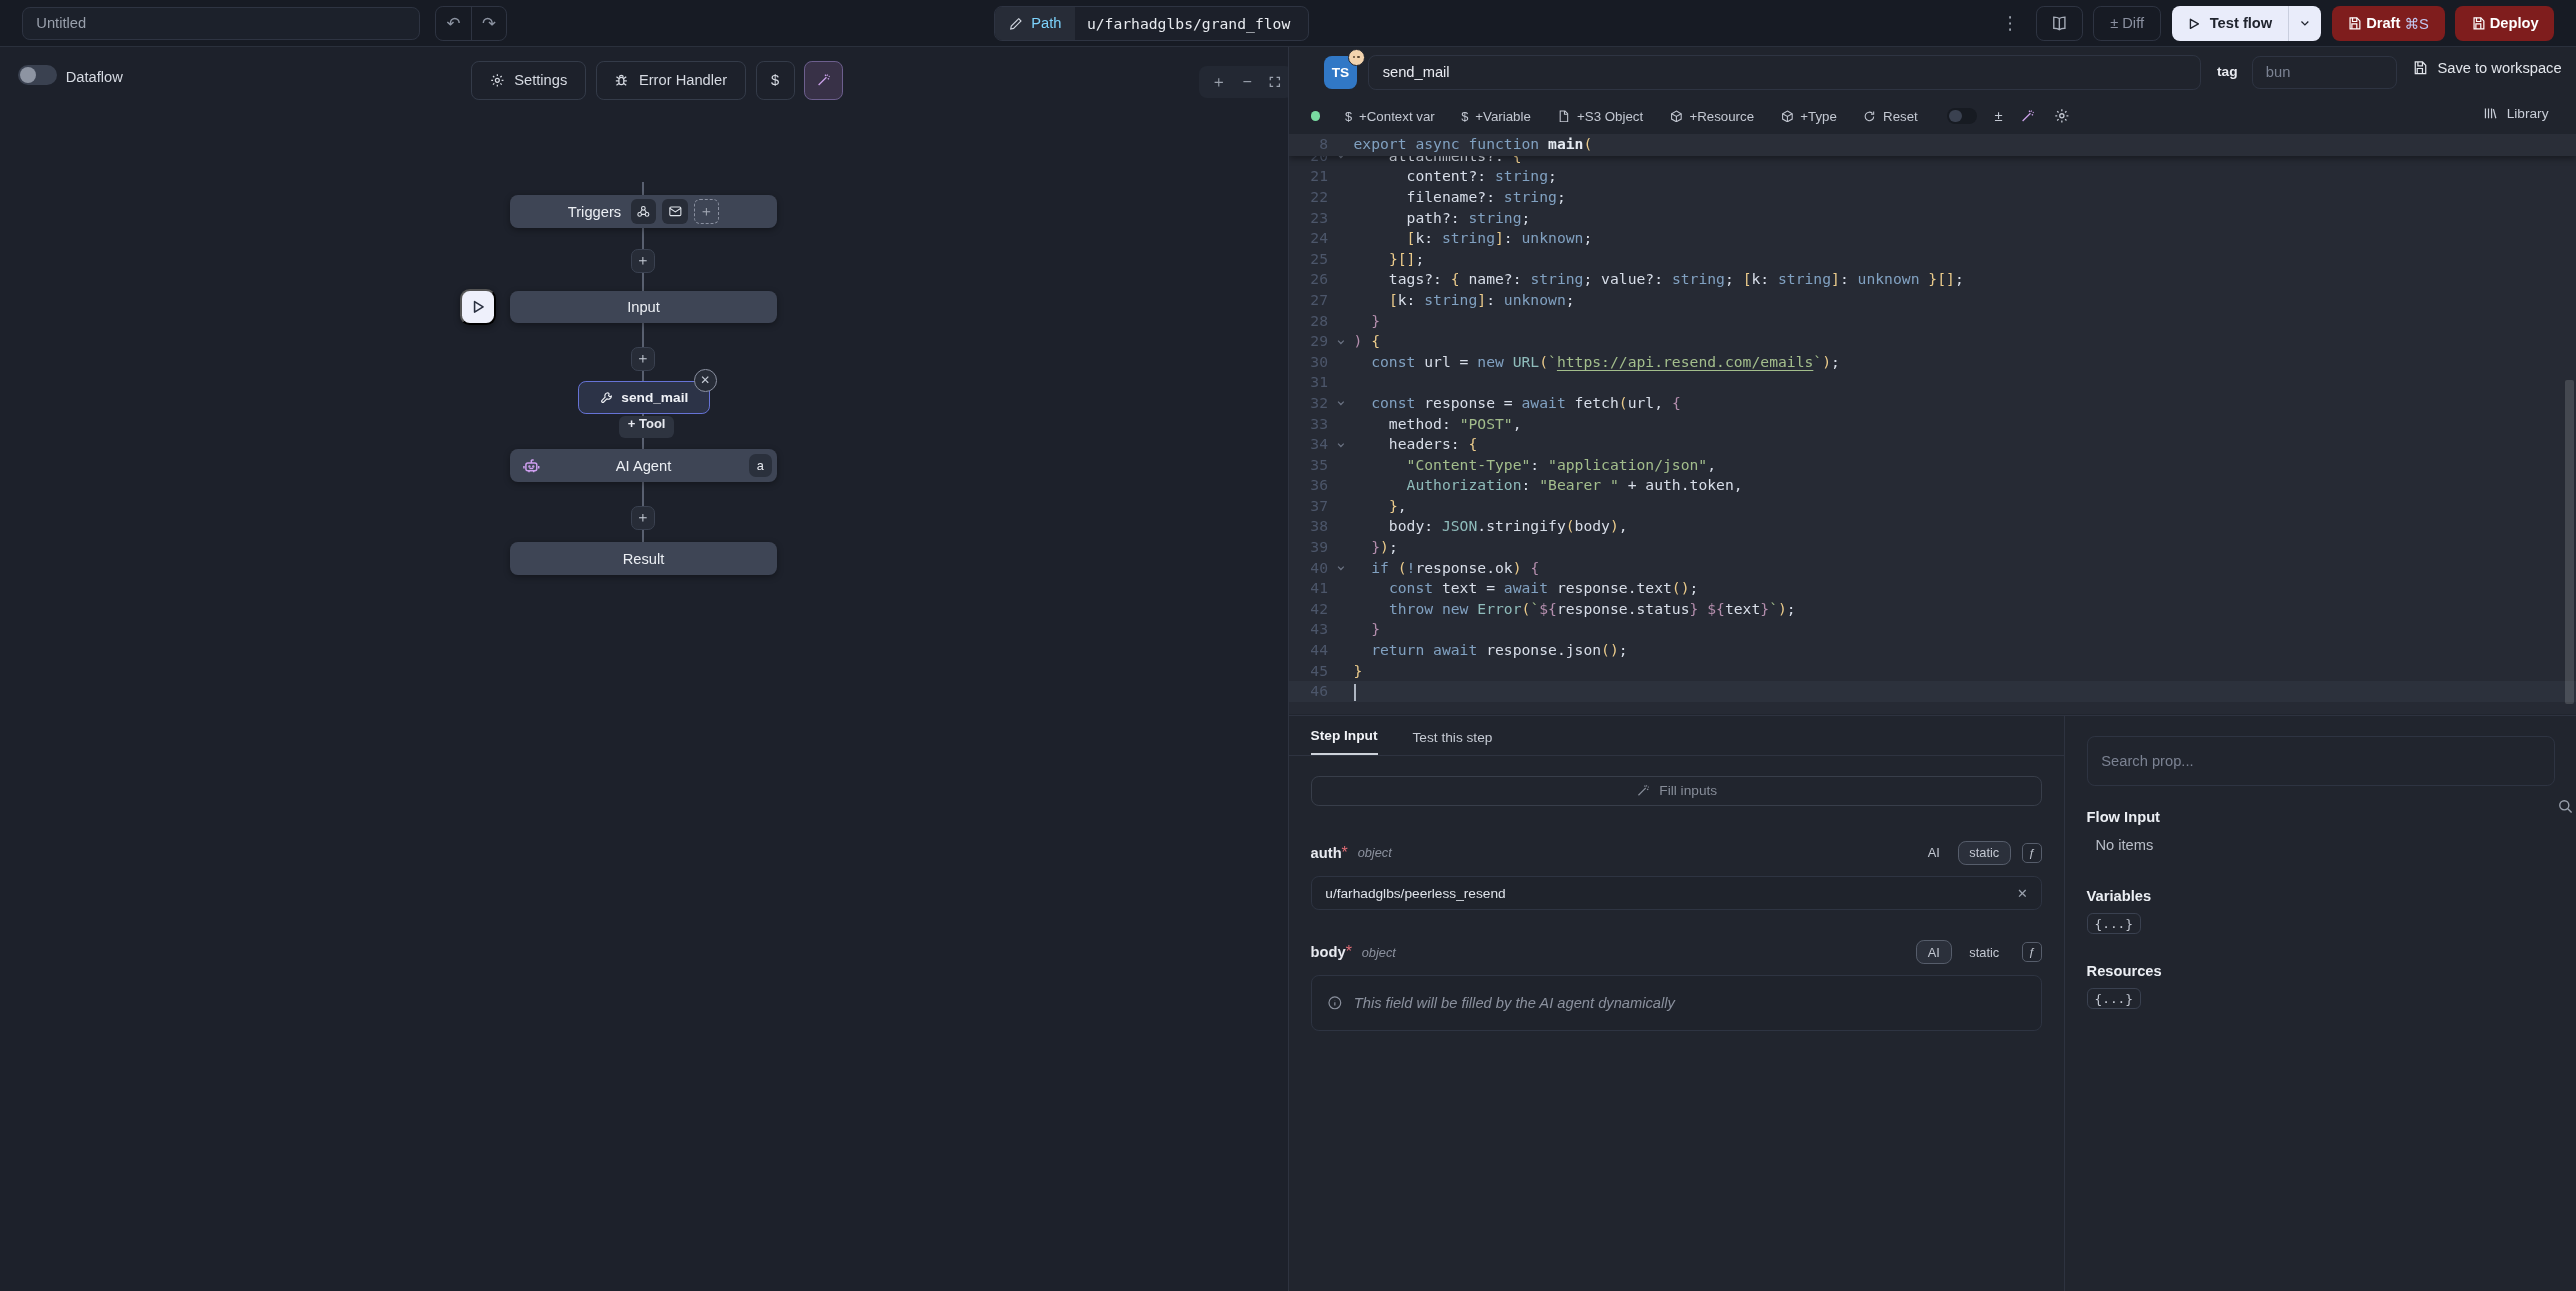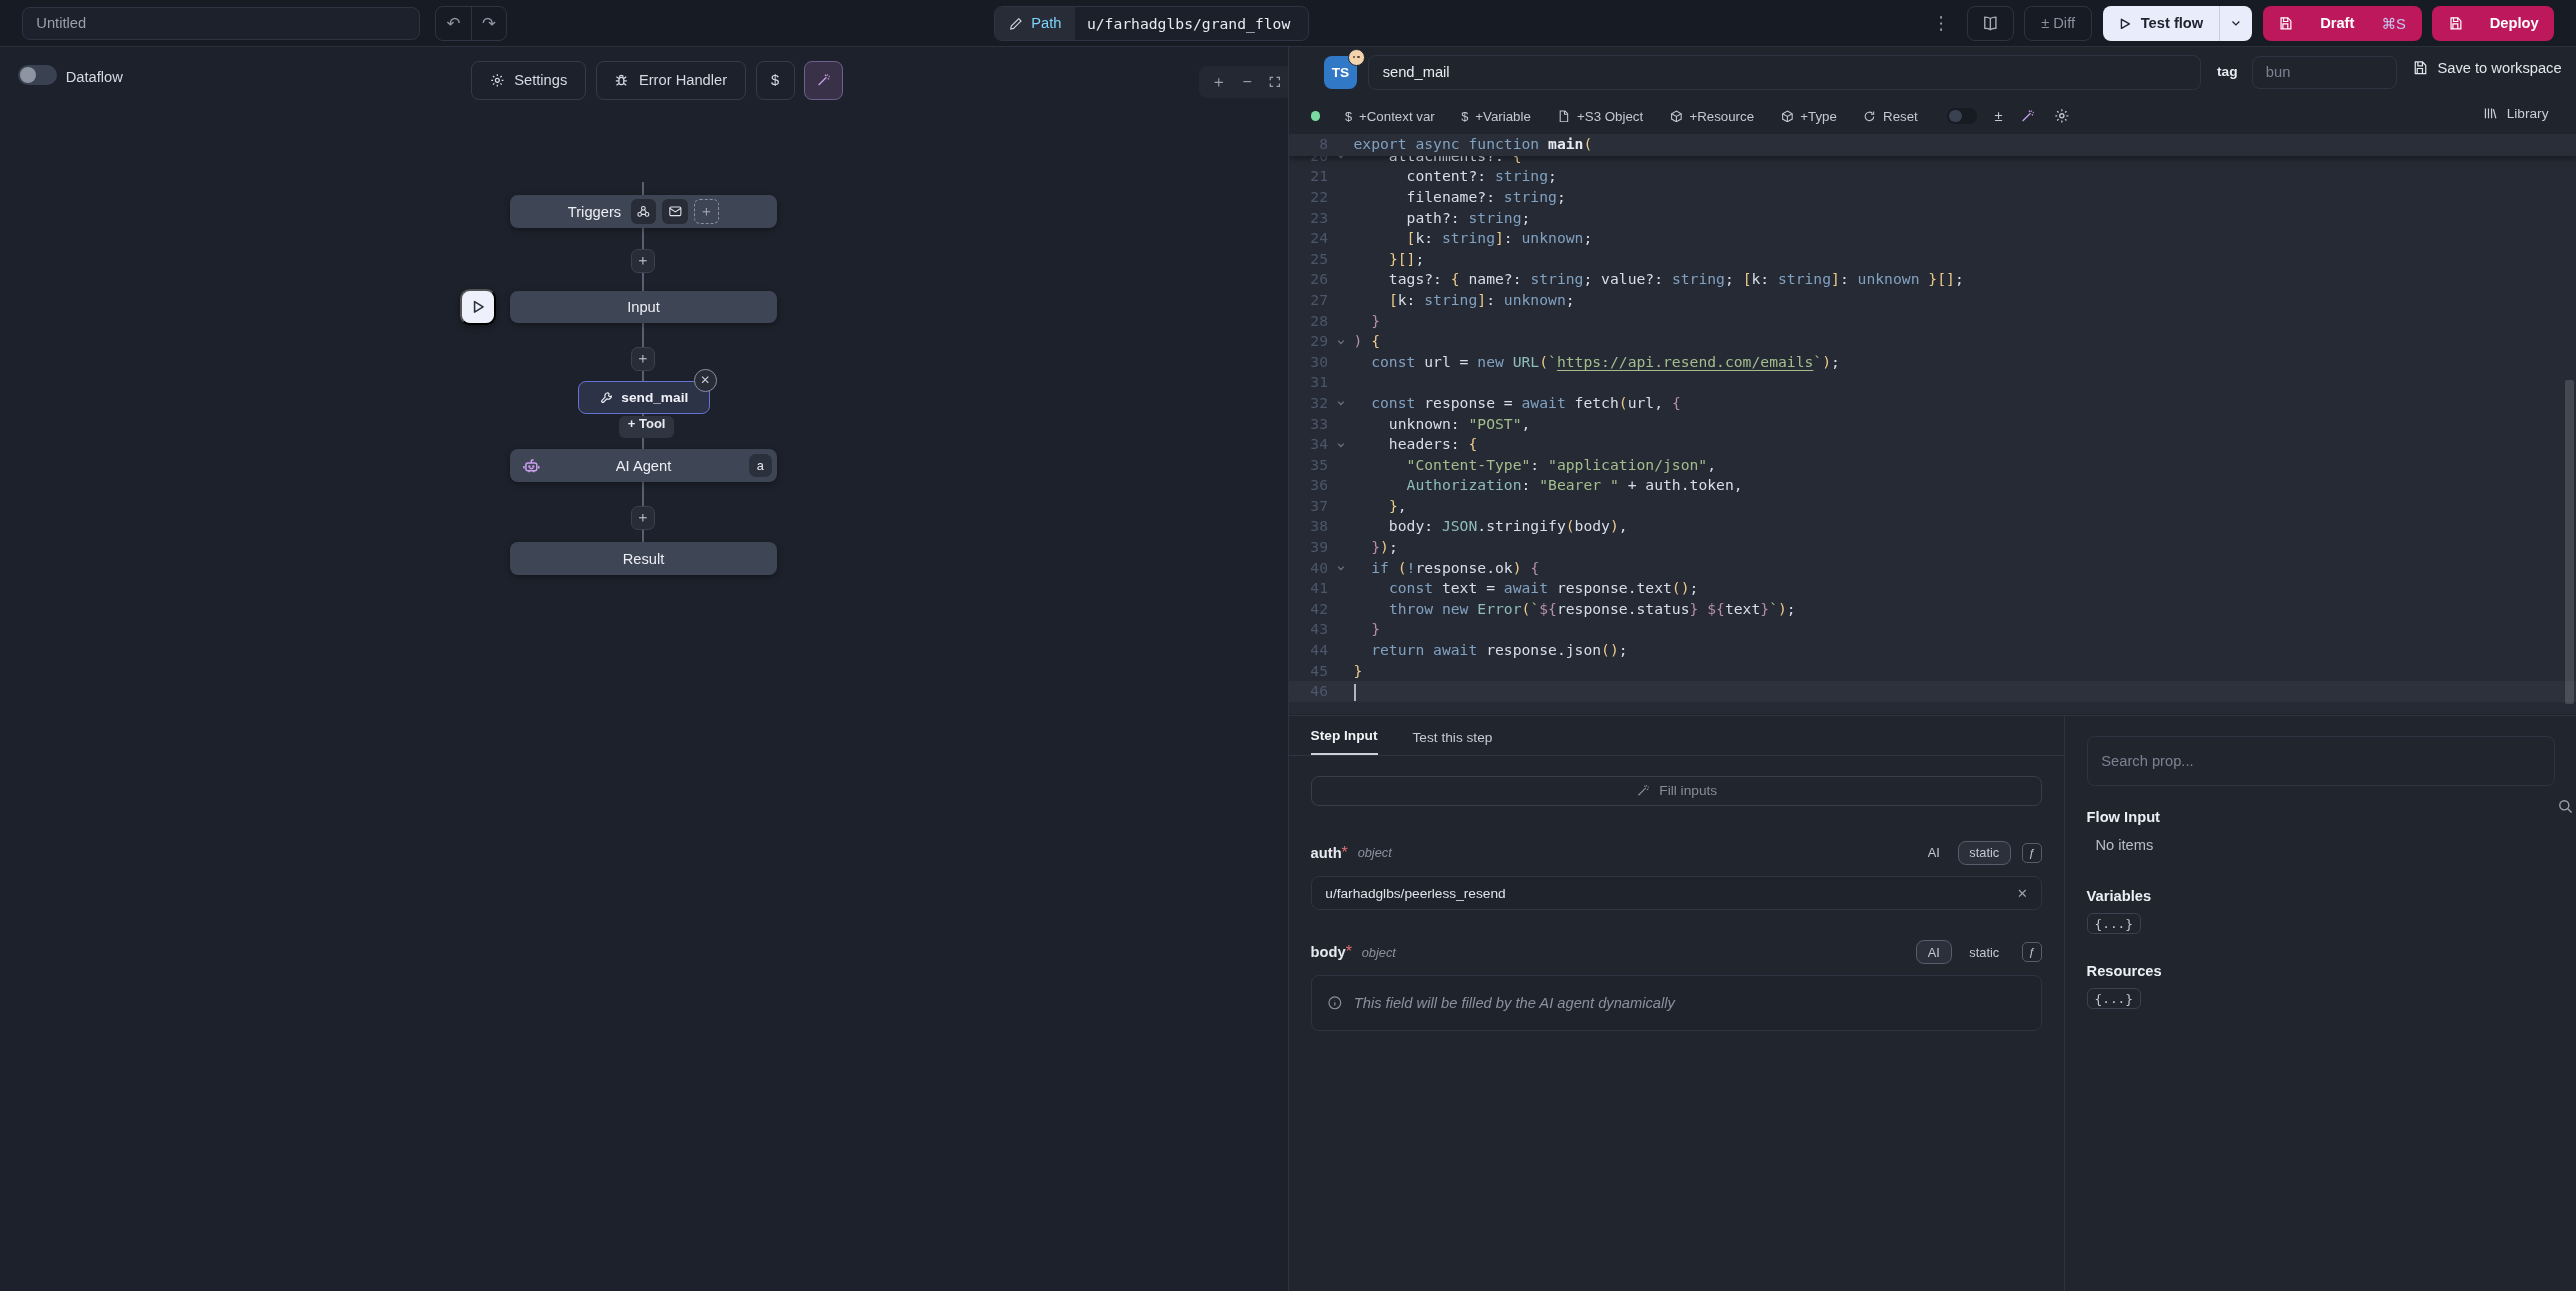--- a/index.html
+++ b/index.html
@@ -16,21 +16,21 @@
   .path-chip { position:absolute; left:994px; top:5.9px; height:35px; display:flex; align-items:center; border:1px solid #2e3442; border-radius:7.9px; background:#1c202a; overflow:hidden; }
   .path-label { display:flex; align-items:center; gap:8.8px; background:#272c37; height:100%; padding:0 13.7px; color:#7dd3fc; font-size:14.7px; }
   .path-value { font-family:"DejaVu Sans Mono", monospace; font-size:14.7px; color:#e8ebf0; padding:0 17.7px 0 11.8px; }
   .tb-right { position:absolute; right:21.6px; top:5.9px; height:35px; display:flex; align-items:center; gap:10.8px; }
   .kebab { color:#9aa1ad; font-size:17.7px; padding:0 5.9px; background:none; border:none; cursor:pointer; letter-spacing:0; }
   .icon-btn { width:47px; height:35px; border:1px solid #2e3442; border-radius:7.9px; background:transparent; display:flex; align-items:center; justify-content:center; color:#a6acb8; cursor:pointer; }
   .diff-btn { height:35px; border:1px solid #2e3442; border-radius:7.9px; background:transparent; color:#8a90a0; font-size:14.7px; display:flex; align-items:center; gap:7.9px; padding:0 15.7px; cursor:pointer; }
   .testflow { height:35px; border-radius:7.9px; background:#e9ecfa; color:#20242e; display:flex; align-items:center; overflow:hidden; }
   .testflow .main-part { display:flex; align-items:center; gap:8.8px; padding:0 15.7px; font-size:14.7px; font-weight:bold; cursor:pointer; }
   .testflow .chev-part { width:33px; height:100%; display:flex; align-items:center; justify-content:center; border-left:1px solid #c9cede; cursor:pointer; }
-  .solid-btn { height:35px; border-radius:7.9px; background:#be185d; color:#fff; border:none; display:flex; align-items:center; gap:27px; padding:0 15.7px; font-size:14.7px; font-weight:bold; cursor:pointer; }
+  .solid-btn { height:35px; border-radius:7.9px; background:#7f1d1d; color:#fff; border:none; display:flex; align-items:center; gap:4px; padding:0 15.7px; font-size:14.7px; font-weight:bold; cursor:pointer; }
   .solid-btn .shortcut { color:#c3c9f2; font-weight:normal; }
 
   
   .canvas { position:absolute; left:0; top:47px; width:1288px; height:1244px; background:#1d212b; }
   .dataflow { position:absolute; left:17.7px; top:17.7px; display:flex; align-items:flex-end; gap:9px; }
   .toggle { width:39px; height:20.6px; border-radius:10.8px; background:#3a4150; position:relative; cursor:pointer; }
   .toggle .knob { position:absolute; left:2px; top:2px; width:16.7px; height:16.7px; border-radius:50%; background:#8d94a2; }
   .dataflow-label { font-size:14.7px; color:#d6dae2; }
   .canvas-actions { position:absolute; left:471px; top:13.7px; display:flex; align-items:center; gap:9.8px; }
   .c-btn { height:39px; border:1px solid #343b49; border-radius:7.9px; background:transparent; color:#d6dae2; font-size:14.7px; display:flex; align-items:center; gap:9.8px; padding:0 17.7px; cursor:pointer; }
@@ -396,21 +396,21 @@
           <div class="code-line"><span class="gutter">27</span><span class="foldcol"></span><span><span class="c-w">    </span><span class="c-y">[</span><span class="c-w">k: </span><span class="c-kw">string</span><span class="c-y">]</span><span class="c-w">: </span><span class="c-kw">unknown</span><span class="c-w">;</span></span></div>
           <div class="code-line"><span class="gutter">28</span><span class="foldcol"></span><span><span class="c-w">  </span><span class="c-p">}</span></span></div>
           <div class="code-line"><span class="gutter">29</span><span class="foldcol"><svg width="9.8" height="9.8" viewBox="0 0 24 24" fill="none" stroke="#6b7383" stroke-width="3">
                 <path d="M5 9l7 7 7-7"></path>
               </svg></span><span><span class="c-p">)</span><span class="c-w"> </span><span class="c-y">{</span></span></div>
           <div class="code-line"><span class="gutter">30</span><span class="foldcol"></span><span><span class="c-w">  </span><span class="c-kw">const</span><span class="c-w"> url = </span><span class="c-kw">new</span><span class="c-w"> </span><span class="c-cls">URL</span><span class="c-y">(</span><span class="c-str">`</span><span class="c-link">https://api.resend.com/emails</span><span class="c-str">`</span><span class="c-y">)</span><span class="c-w">;</span></span></div>
           <div class="code-line"><span class="gutter">31</span><span class="foldcol"></span><span></span></div>
           <div class="code-line"><span class="gutter">32</span><span class="foldcol"><svg width="9.8" height="9.8" viewBox="0 0 24 24" fill="none" stroke="#6b7383" stroke-width="3">
                 <path d="M5 9l7 7 7-7"></path>
               </svg></span><span><span class="c-w">  </span><span class="c-kw">const</span><span class="c-w"> response = </span><span class="c-kw">await</span><span class="c-w"> fetch</span><span class="c-y">(</span><span class="c-w">url, </span><span class="c-p">{</span></span></div>
-          <div class="code-line"><span class="gutter">33</span><span class="foldcol"></span><span><span class="c-w">    unknown: </span><span class="c-str">"POST"</span><span class="c-w">,</span></span></div>
+          <div class="code-line"><span class="gutter">33</span><span class="foldcol"></span><span><span class="c-w">    method: </span><span class="c-str">"POST"</span><span class="c-w">,</span></span></div>
           <div class="code-line"><span class="gutter">34</span><span class="foldcol"><svg width="9.8" height="9.8" viewBox="0 0 24 24" fill="none" stroke="#6b7383" stroke-width="3">
                 <path d="M5 9l7 7 7-7"></path>
               </svg></span><span><span class="c-w">    headers: </span><span class="c-y">{</span></span></div>
           <div class="code-line"><span class="gutter">35</span><span class="foldcol"></span><span><span class="c-w">      </span><span class="c-str">"Content-Type"</span><span class="c-w">: </span><span class="c-str">"application/json"</span><span class="c-w">,</span></span></div>
           <div class="code-line"><span class="gutter">36</span><span class="foldcol"></span><span><span class="c-w">      </span><span class="c-cls">Authorization</span><span class="c-w">: </span><span class="c-str">"Bearer "</span><span class="c-w"> + auth.token,</span></span></div>
           <div class="code-line"><span class="gutter">37</span><span class="foldcol"></span><span><span class="c-w">    </span><span class="c-y">}</span><span class="c-w">,</span></span></div>
           <div class="code-line"><span class="gutter">38</span><span class="foldcol"></span><span><span class="c-w">    body: </span><span class="c-cls">JSON</span><span class="c-w">.stringify</span><span class="c-y">(</span><span class="c-w">body</span><span class="c-y">)</span><span class="c-w">,</span></span></div>
           <div class="code-line"><span class="gutter">39</span><span class="foldcol"></span><span><span class="c-w">  </span><span class="c-p">}</span><span class="c-y">)</span><span class="c-w">;</span></span></div>
           <div class="code-line"><span class="gutter">40</span><span class="foldcol"><svg width="9.8" height="9.8" viewBox="0 0 24 24" fill="none" stroke="#6b7383" stroke-width="3">
                 <path d="M5 9l7 7 7-7"></path>

